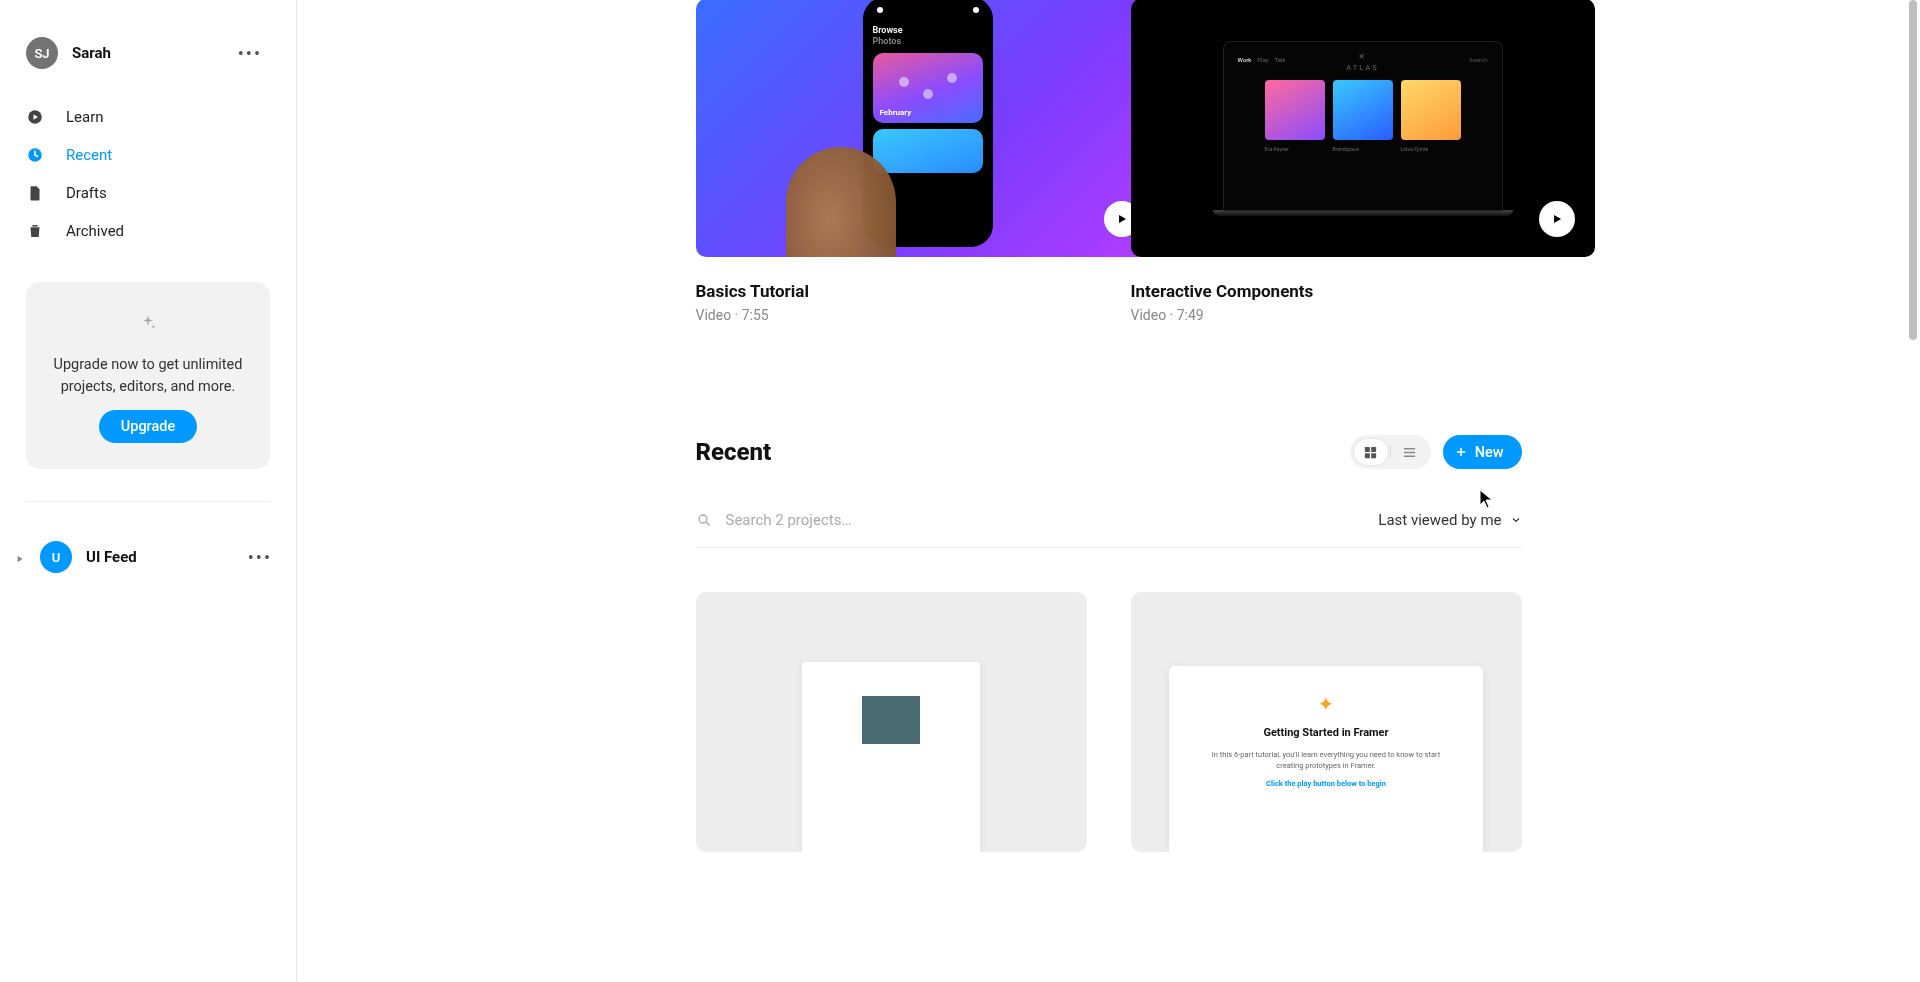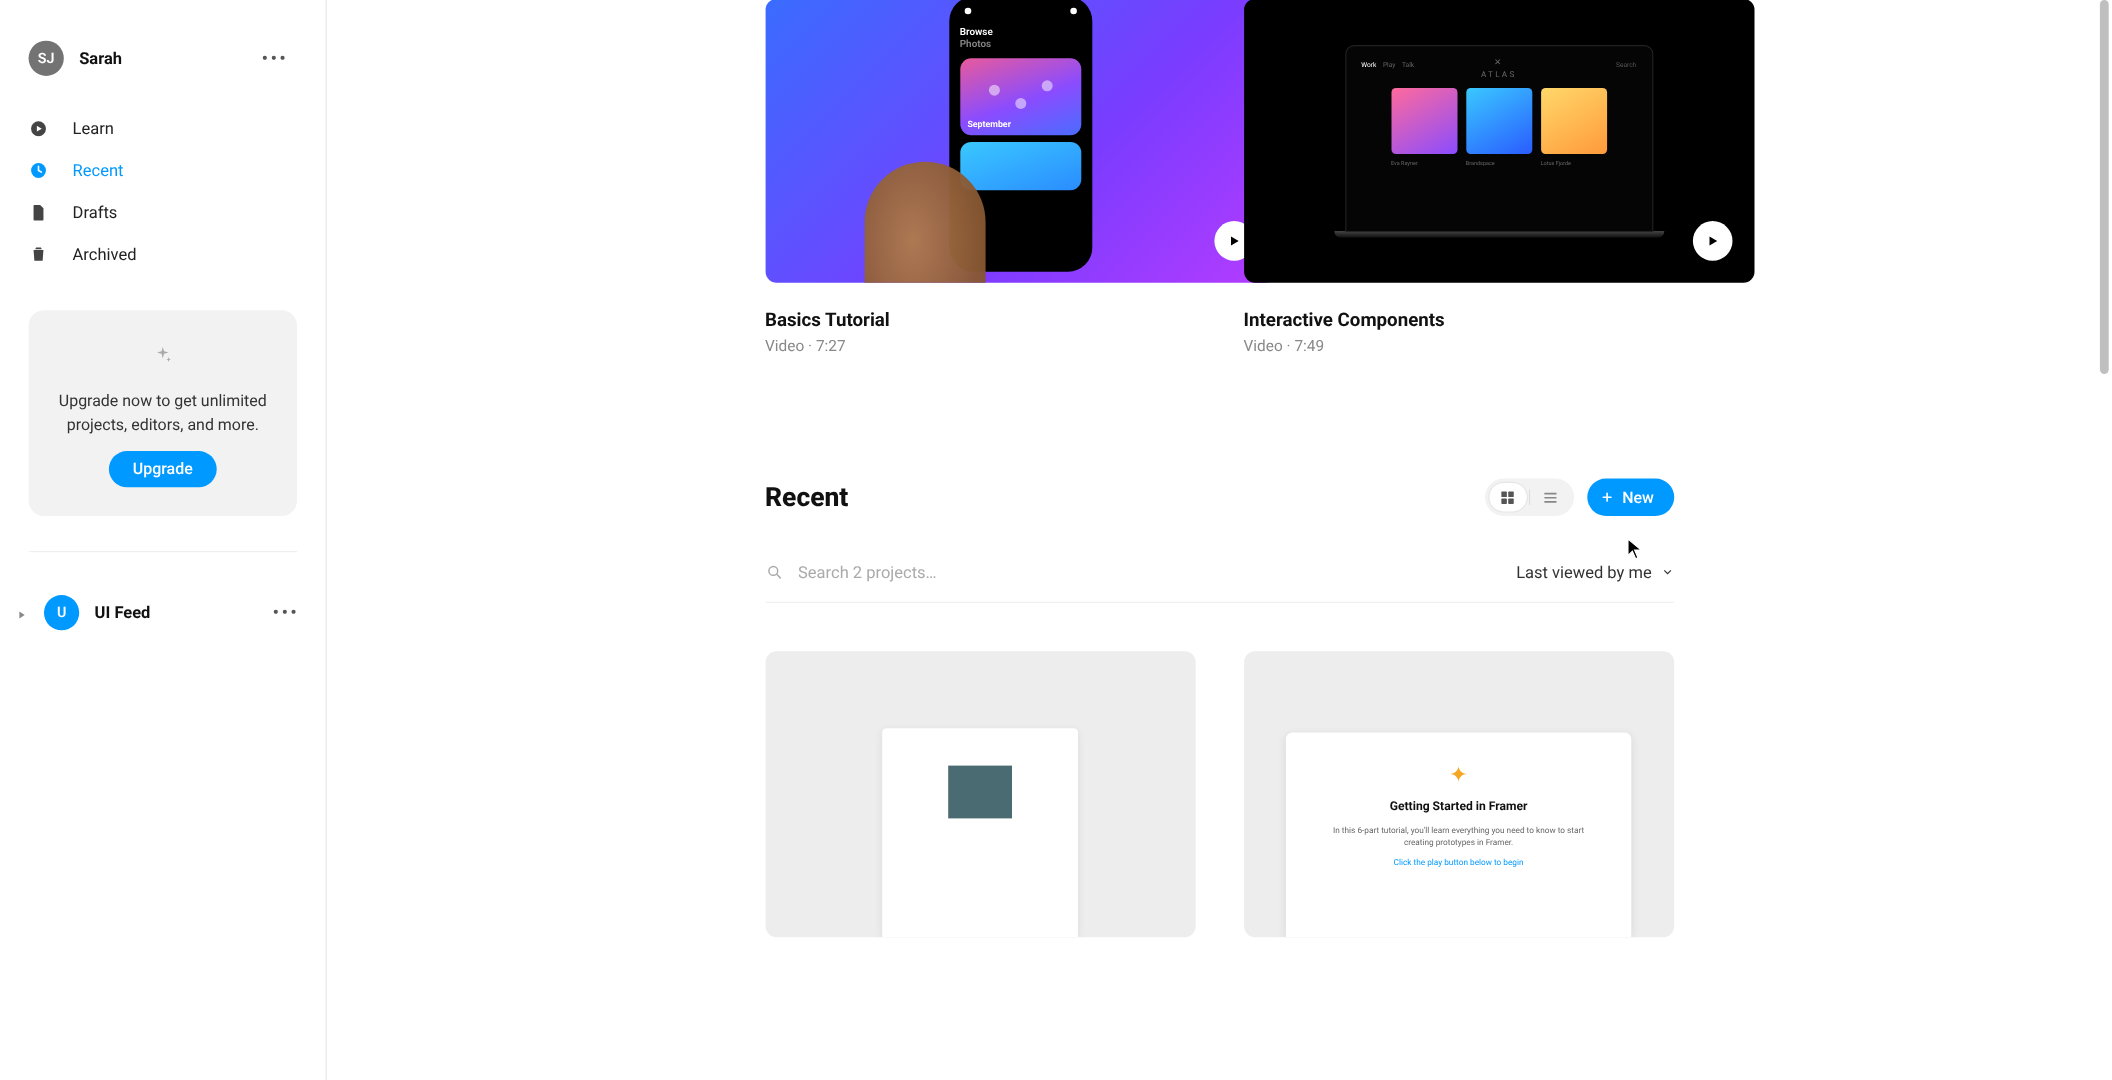--- a/index.html
+++ b/index.html
@@ -101,21 +101,21 @@
 .sort svg{ width:12px; height:12px;}
 
 .proj-row{ display:flex; gap:44px; margin-top:44px;}
 .proj-card{ width:391px; height:260px; background:#ededed; border-radius:10px; display:flex; align-items:flex-end; justify-content:center; overflow:hidden;}
 .art1{ width:178px; height:190px; background:#fff; border-radius:4px 4px 0 0; box-shadow:0 2px 8px rgba(0,0,0,.08); display:flex; align-items:flex-start; justify-content:center; padding-top:34px;}
 .art1 .block{ width:58px; height:48px; background:#4a6b72;}
 .art2{ width:314px; height:186px; background:#fff; border-radius:6px 6px 0 0; box-shadow:0 2px 8px rgba(0,0,0,.08); text-align:center; padding:26px 30px 0 30px;}
 .art2 .spark{ color:#f5a623; font-size:20px;}
 .art2 .t{ font-size:11px; font-weight:700; margin-top:10px;}
 .art2 .d{ font-size:7.5px; color:#666; margin-top:10px; line-height:11px;}
-.art2 .l{ font-size:7.5px; color:#0099ff; font-weight:400; margin-top:8px;}
+.art2 .l{ font-size:7.5px; color:#0099ff; font-weight:700; margin-top:8px;}
 
 .cursor { position:absolute; left:783px; top:489px; width:14px; height:20px; pointer-events:none;}
 .cursor svg{ width:14px; height:20px;}
 
 .scrollbar { position:fixed; right:3px; top:0; width:8px; height:340px; background:#bfbfbf; border-radius:4px;}
 
 
 .flower{position:absolute;width:10px;height:10px;border-radius:50%;background:rgba(255,255,255,.5);}
 </style>
 </head>
@@ -202,34 +202,34 @@
               <div class="phone">
                 <div class="phone-top">
                     <span></span>
                     <span></span>
                   </div>
                 <div class="phone-txt"><span>Browse</span><br><span class="sub">Photos</span></div>
                 <div class="pimg">
                     <div class="flower" style="left:26px;top:24px"></div>
                     <div class="flower" style="left:50px;top:36px"></div>
                     <div class="flower" style="left:74px;top:20px"></div>
-                    <span class="tag">September</span>
+                    <span class="tag">February</span>
                   </div>
                 <div class="pimg2"></div>
               </div>
               <div class="hand"></div>
             </div>
             <div class="play">
               <svg viewBox="0 0 24 24" fill="#000">
                   <path d="M7 5v14l12-7z"></path>
                 </svg>
             </div>
           </div>
           <div class="vid-title">Basics Tutorial</div>
-          <div class="vid-meta">Video · 7:27</div>
+          <div class="vid-meta">Video · 7:55</div>
         </div>
 
         <div class="vid-card">
           <div class="thumb t2">
             <div style="display:flex;flex-direction:column;align-items:center">
               <div class="laptop">
                 <div class="lap-top"><span class="x">✕</span><span>ATLAS</span></div>
                 <div class="lap-nav">
                     <span>Work</span>
                     <span>Play</span>

